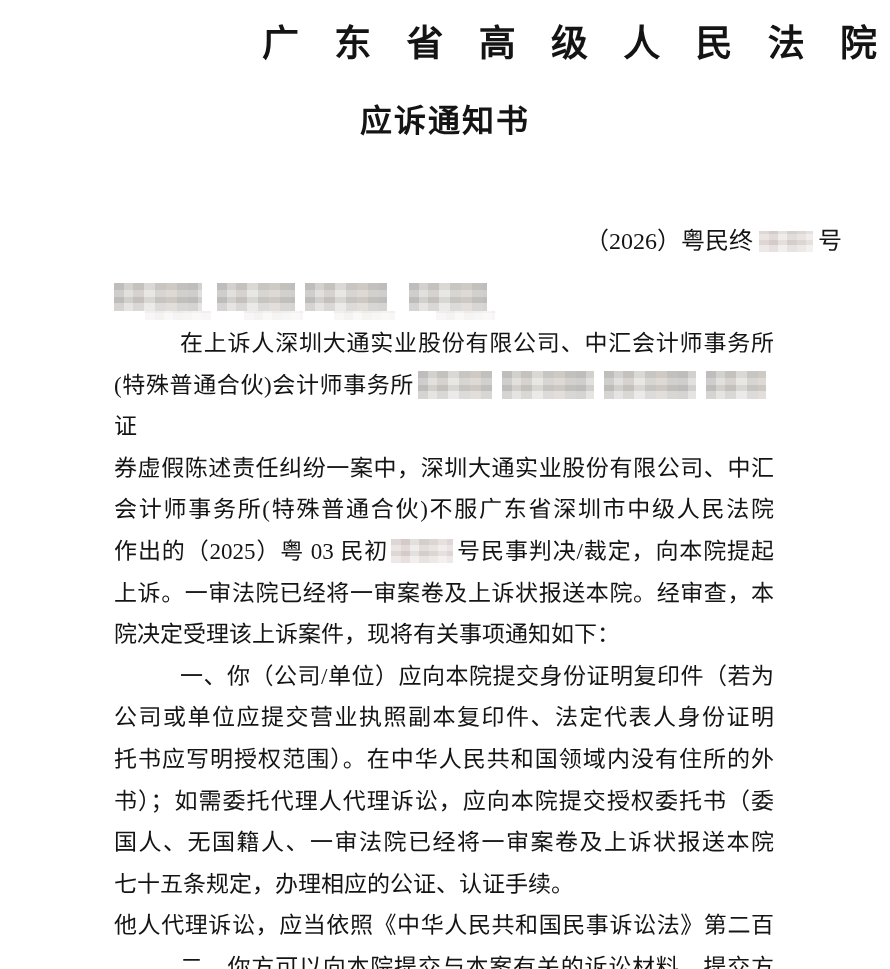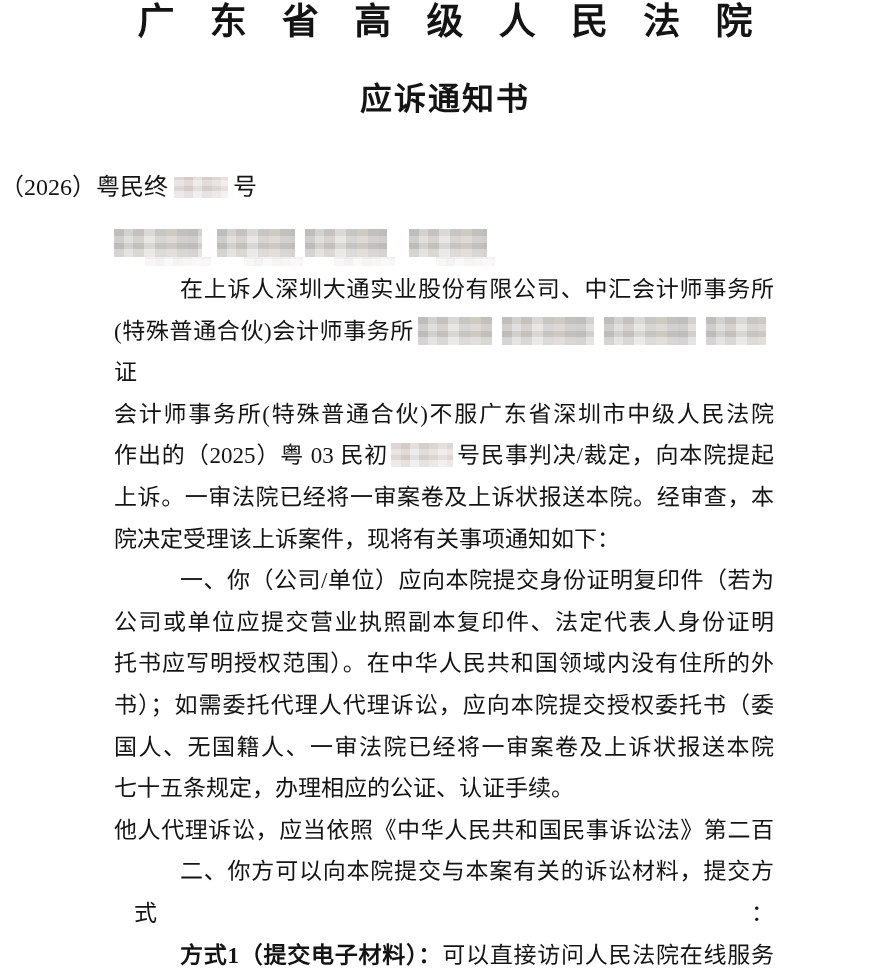--- a/index.html
+++ b/index.html
@@ -7,42 +7,43 @@
   .page{
     position:relative;
     width:890px;height:969px;
     background:#ffffff;
     overflow:hidden;
     color:#141414;
     font-family:"Liberation Serif","DejaVu Serif",serif;
   }
   
   .court-name{
+    margin-top:22px;
     line-height:44px;
     font-size:37px;
     font-weight:700;
-    text-align:center;
+    text-align:right;
     letter-spacing:13px;
     padding-left:13px; 
     white-space:nowrap;
   }
   .doc-title{
     margin-top:36px;
     line-height:38px;
     font-size:32px;
     font-weight:700;
     text-align:center;
     letter-spacing:2px;
   }
   .case-line{
-    margin-top:54px;
+    margin-top:86px;
     line-height:30px;
     font-size:24px;
-    text-align:left;
-    padding-right:92px;
+    text-align:right;
+    padding-right:48px;
   }
   
   .mosaic{
     display:inline-block;
     background-image:
       repeating-linear-gradient(0deg, rgba(255,255,255,.25) 0 8px, rgba(110,105,100,.10) 8px 14px, rgba(255,255,255,.14) 14px 21px, rgba(95,90,85,.08) 21px 28px),
       repeating-linear-gradient(90deg,#c7c6c4 0 10px,#dddbd8 10px 19px,#cecbc7 19px 30px,#e5e3e0 30px 41px,#d1cfcc 41px 52px,#d9d3cd 52px 63px,#cbc9c6 63px 74px);
   }
   .mosaic-light{
     display:inline-block;
@@ -135,20 +136,21 @@
   </div>
 
   <div class="doc-body">
 
     <div class="bline flush indent">在上诉人深圳大通实业股份有限公司、中汇会计师事务所</div>
 
     <div class="bline flush">
       <span>(特殊普通合伙)会计师事务所</span><span class="mosaic name-redact nr1"></span><span class="mosaic name-redact nr2"></span><span class="mosaic name-redact nr3"></span><span class="mosaic name-redact nr4"></span><span>证</span>
     </div>
 
+    <div class="bline flush">券虚假陈述责任纠纷一案中，深圳大通实业股份有限公司、中汇</div>
     <div class="bline flush">会计师事务所(特殊普通合伙)不服广东省深圳市中级人民法院</div>
 
     <div class="bline flush">
       <span>作出的（2025）粤 03 民初</span><span class="mosaic-light caseno-redact"></span><span>号民事判决/裁定，向本院提起</span>
     </div>
 
     <div class="bline flush">上诉。一审法院已经将一审案卷及上诉状报送本院。经审查，本</div>
     <div class="bline">院决定受理该上诉案件，现将有关事项通知如下：</div>
     <div class="bline flush indent">一、你（公司/单位）应向本院提交身份证明复印件（若为</div>
     <div class="bline flush">公司或单位应提交营业执照副本复印件、法定代表人身份证明</div>

